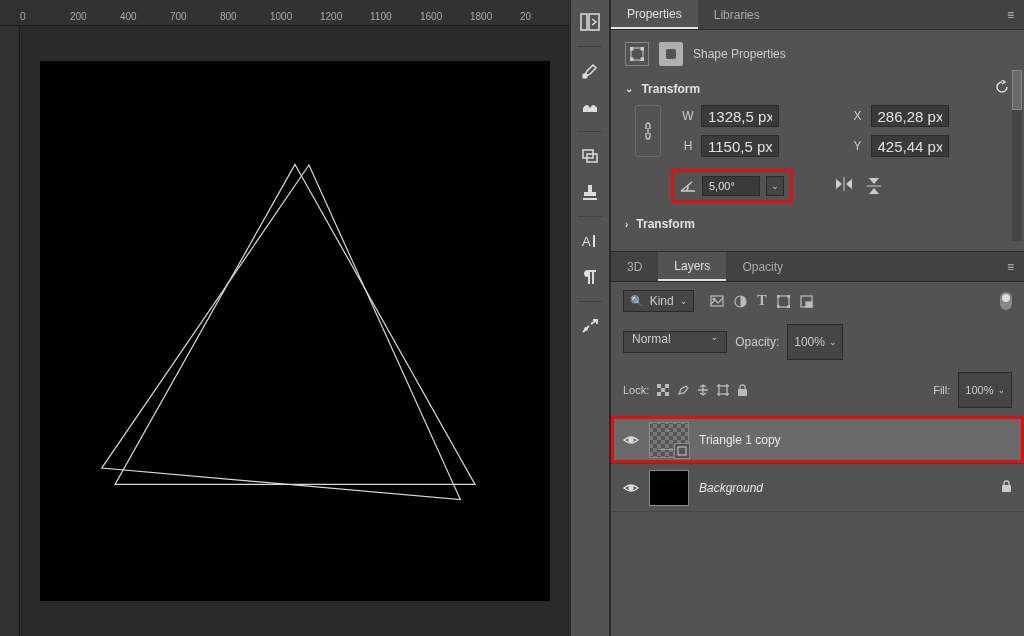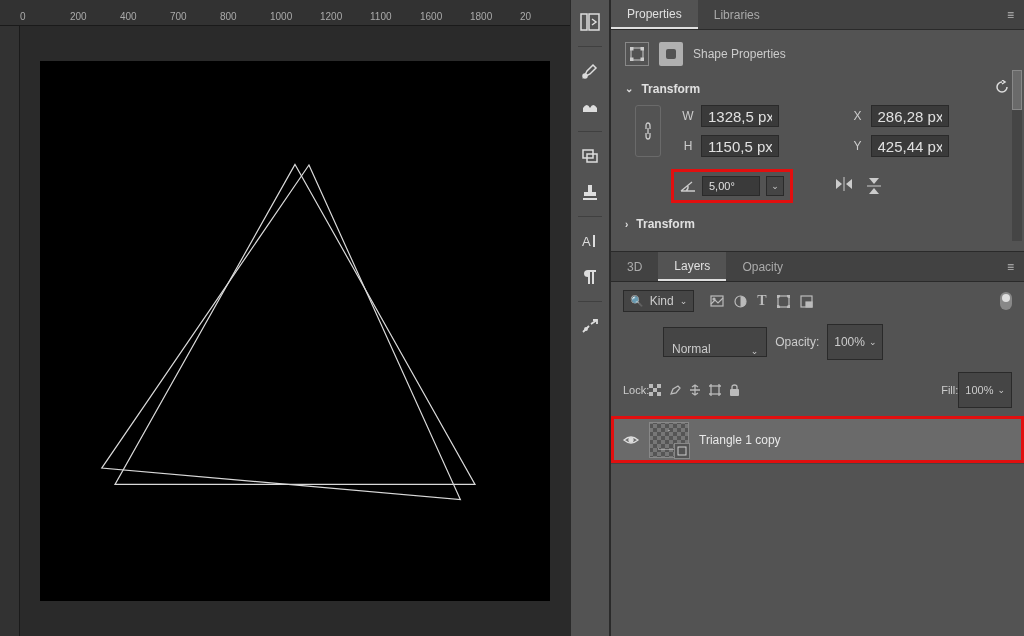--- a/index.html
+++ b/index.html
@@ -60,25 +60,25 @@
 .layers-panel { flex: 1; display: flex; flex-direction: column; border-top: 1px solid #2a2a2a; }
 .filter-row { display: flex; align-items: center; gap: 8px; padding: 8px 12px; }
 .kind-select { display: flex; align-items: center; background: #454545; border: 1px solid #2a2a2a; height: 22px; padding: 0 6px; gap: 6px; cursor: pointer; }
 .kind-select .mag { font-size: 11px; }
 .filter-icons { display: flex; gap: 10px; margin-left: 8px; align-items: center; }
 .filter-icons span { color: #bbb; cursor: pointer; display:flex; align-items:center; }
 .filter-toggle { width: 12px; height: 18px; background: #888; border-radius: 6px; margin-left: auto; position: relative; cursor: pointer; }
 .filter-toggle::after { content:''; position:absolute; width:8px; height:8px; background:#ddd; border-radius:50%; left:2px; top:2px; }
 
 .blend-row { display: flex; align-items: center; gap: 8px; padding: 4px 12px 8px; }
-.blend-select { background: #454545; border: 1px solid #2a2a2a; height: 30px; padding: 0 8px; display: flex; align-items: flex-end; gap: 40px; cursor: pointer; margin-left: 40px; }
+.blend-select { background: #454545; border: 1px solid #2a2a2a; height: 22px; padding: 0 8px; display: flex; align-items: flex-start; gap: 40px; cursor: pointer; }
 .opacity-label { color: #ccc; }
 .opacity-val { background: #454545; border: 1px solid #2a2a2a; height: 22px; padding: 17px 6px; display: flex; align-items: center; gap: 4px; }
 
-.lock-row { display: flex; align-items: center; padding: 4px 12px 8px; color: #ccc; font-size: 11px; }
+.lock-row { display: flex; align-items: center; gap: 8px; padding: 4px 12px 8px; color: #ccc; font-size: 11px; }
 .lock-icons { display: flex; gap: 8px; }
 .lock-icons span { color: #bbb; display:flex; }
 .fill-label { margin-left: auto; }
 
 .layer-list { flex: 1; overflow: auto; }
 .layer { display: flex; align-items: center; height: 48px; padding: 0 12px; gap: 10px; border-bottom: 1px solid #454545; cursor: pointer; }
 .layer.selected { background: #6a6a6a; }
 .layer.highlight { box-shadow: inset 0 0 0 3px #e20f0f; text-align: right; }
 .eye { width: 16px; color: #ddd; cursor: pointer; display:flex; }
 .thumb { width: 40px; height: 36px; background: #222; border: 1px solid #888; position: relative; display:flex; align-items:center; justify-content:center; }
@@ -398,16 +398,30 @@
             <div class="sub">
                 <svg width="10" height="10" viewBox="0 0 10 10" fill="none" stroke="#ccc">
                   <rect x="1" y="1" width="8" height="8"></rect>
                 </svg>
               </div>
           </div>
           <span class="layer-name">Triangle 1 copy</span>
         </div>
 
 
+        <div class="layer">
+          <span class="eye">
+              <svg width="16" height="12" viewBox="0 0 16 12" fill="none" stroke="#ddd" stroke-width="1.3">
+                <path d="M1 6 Q8 0 15 6 Q8 12 1 6 Z"></path>
+                <circle cx="8" cy="6" r="2" fill="#ddd"></circle>
+              </svg>
+            </span>
+          <div class="thumb" style="background:#000"></div>
+          <span class="layer-name italic">Background</span>
+          <span class="lock"><svg width="11" height="13" viewBox="0 0 11 13" fill="#ccc">
+                <rect x="1" y="5" width="9" height="7" rx="1"></rect>
+                <path d="M3 5 L3 3 Q3 1 5.5 1 Q8 1 8 3 L8 5" fill="none" stroke="#ccc" stroke-width="1.3"></path>
+              </svg></span>
+        </div>
       </div>
     </div>
   </div>
 </div>
 
 </body></html>

